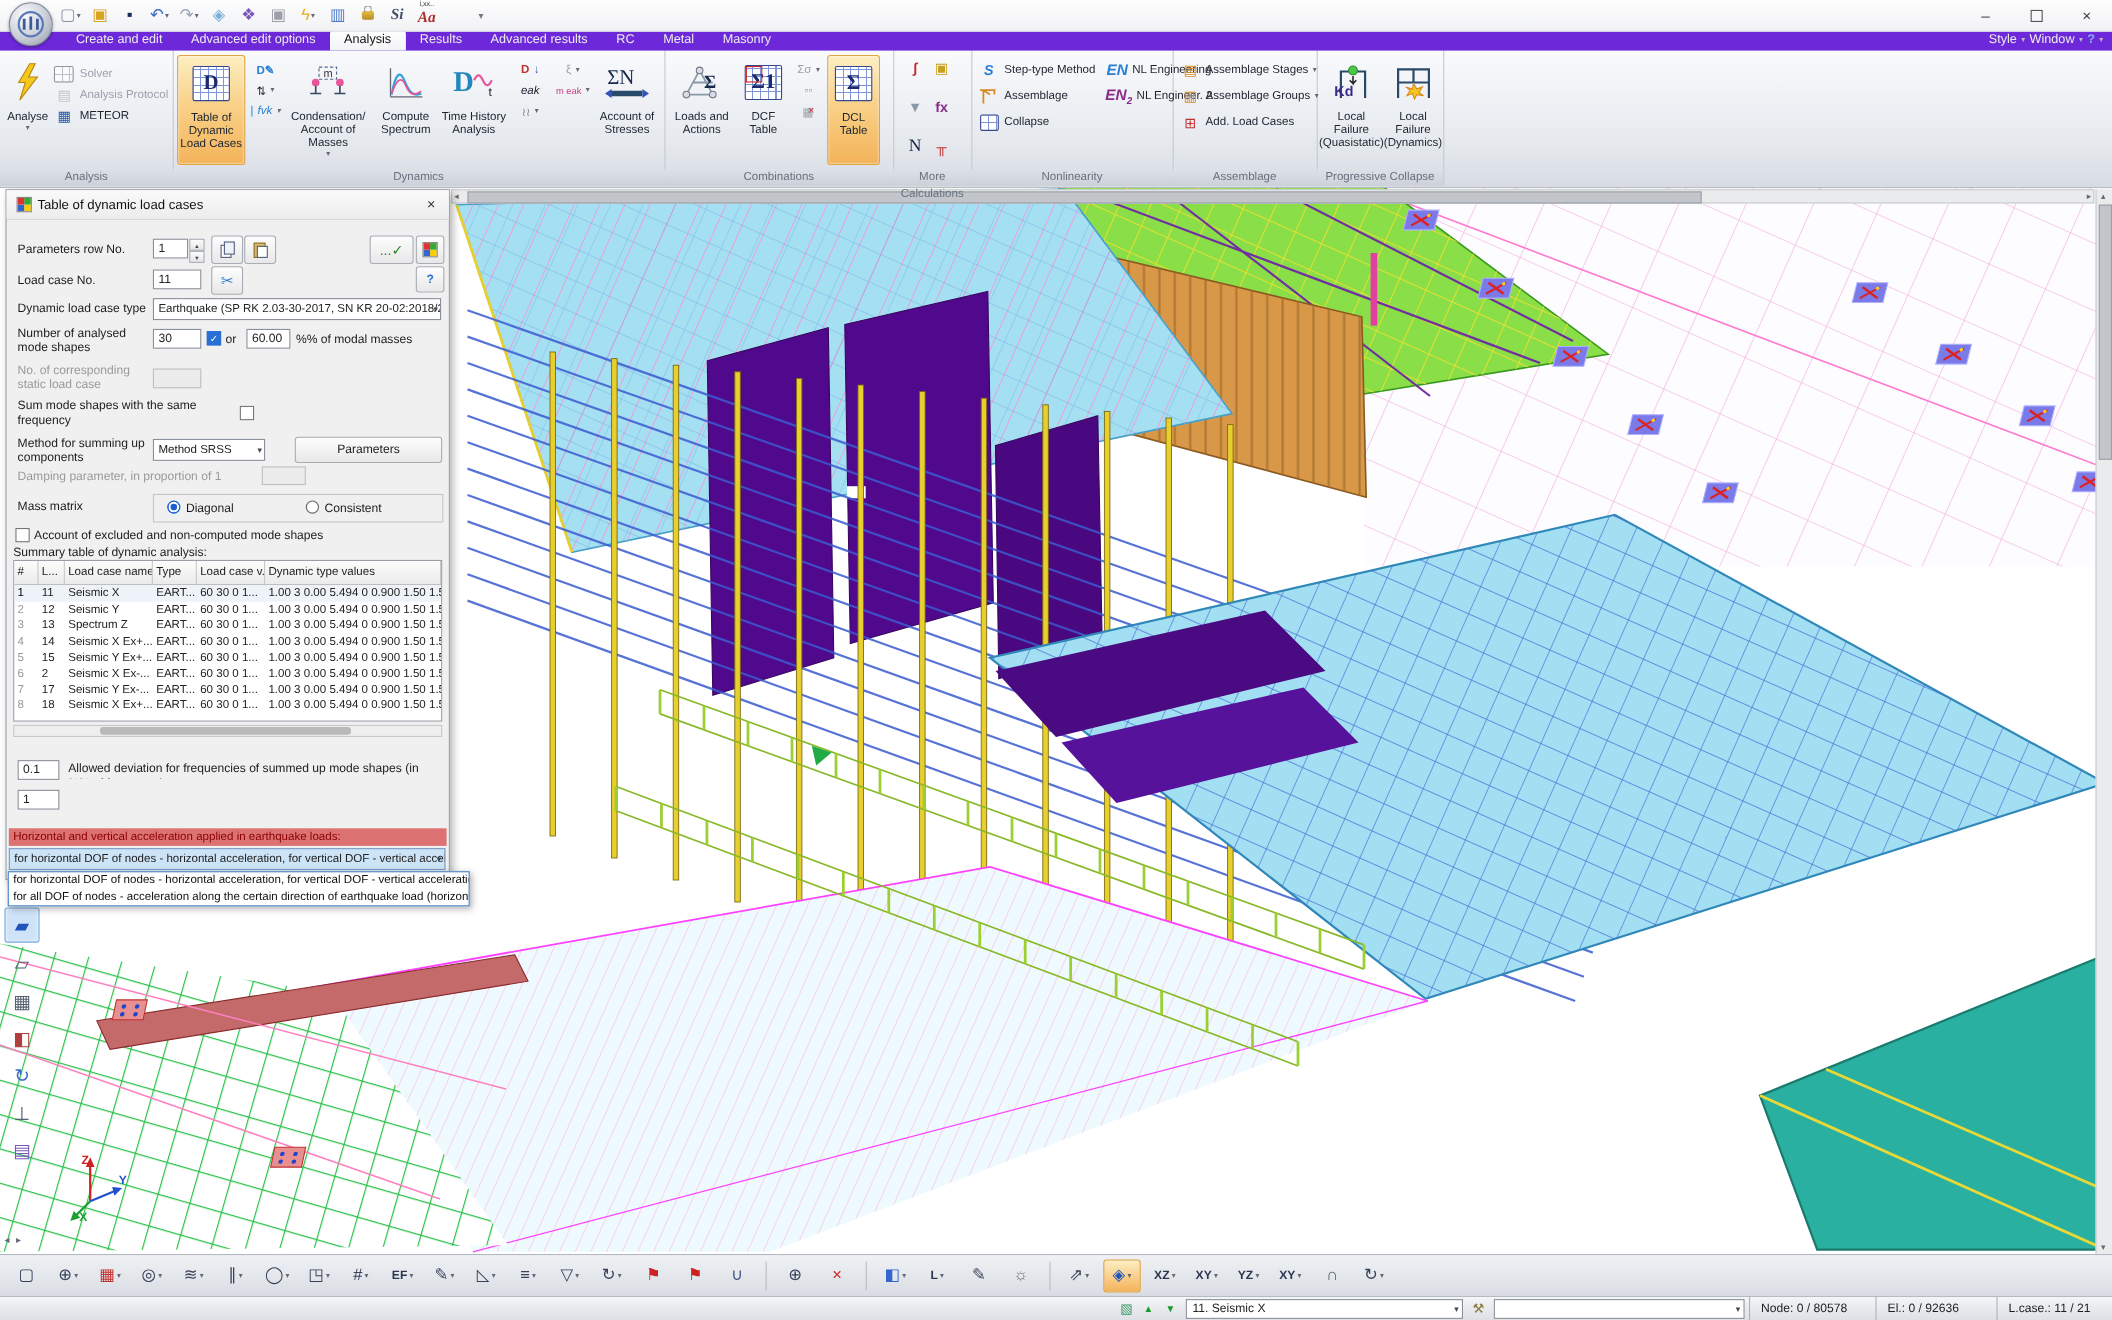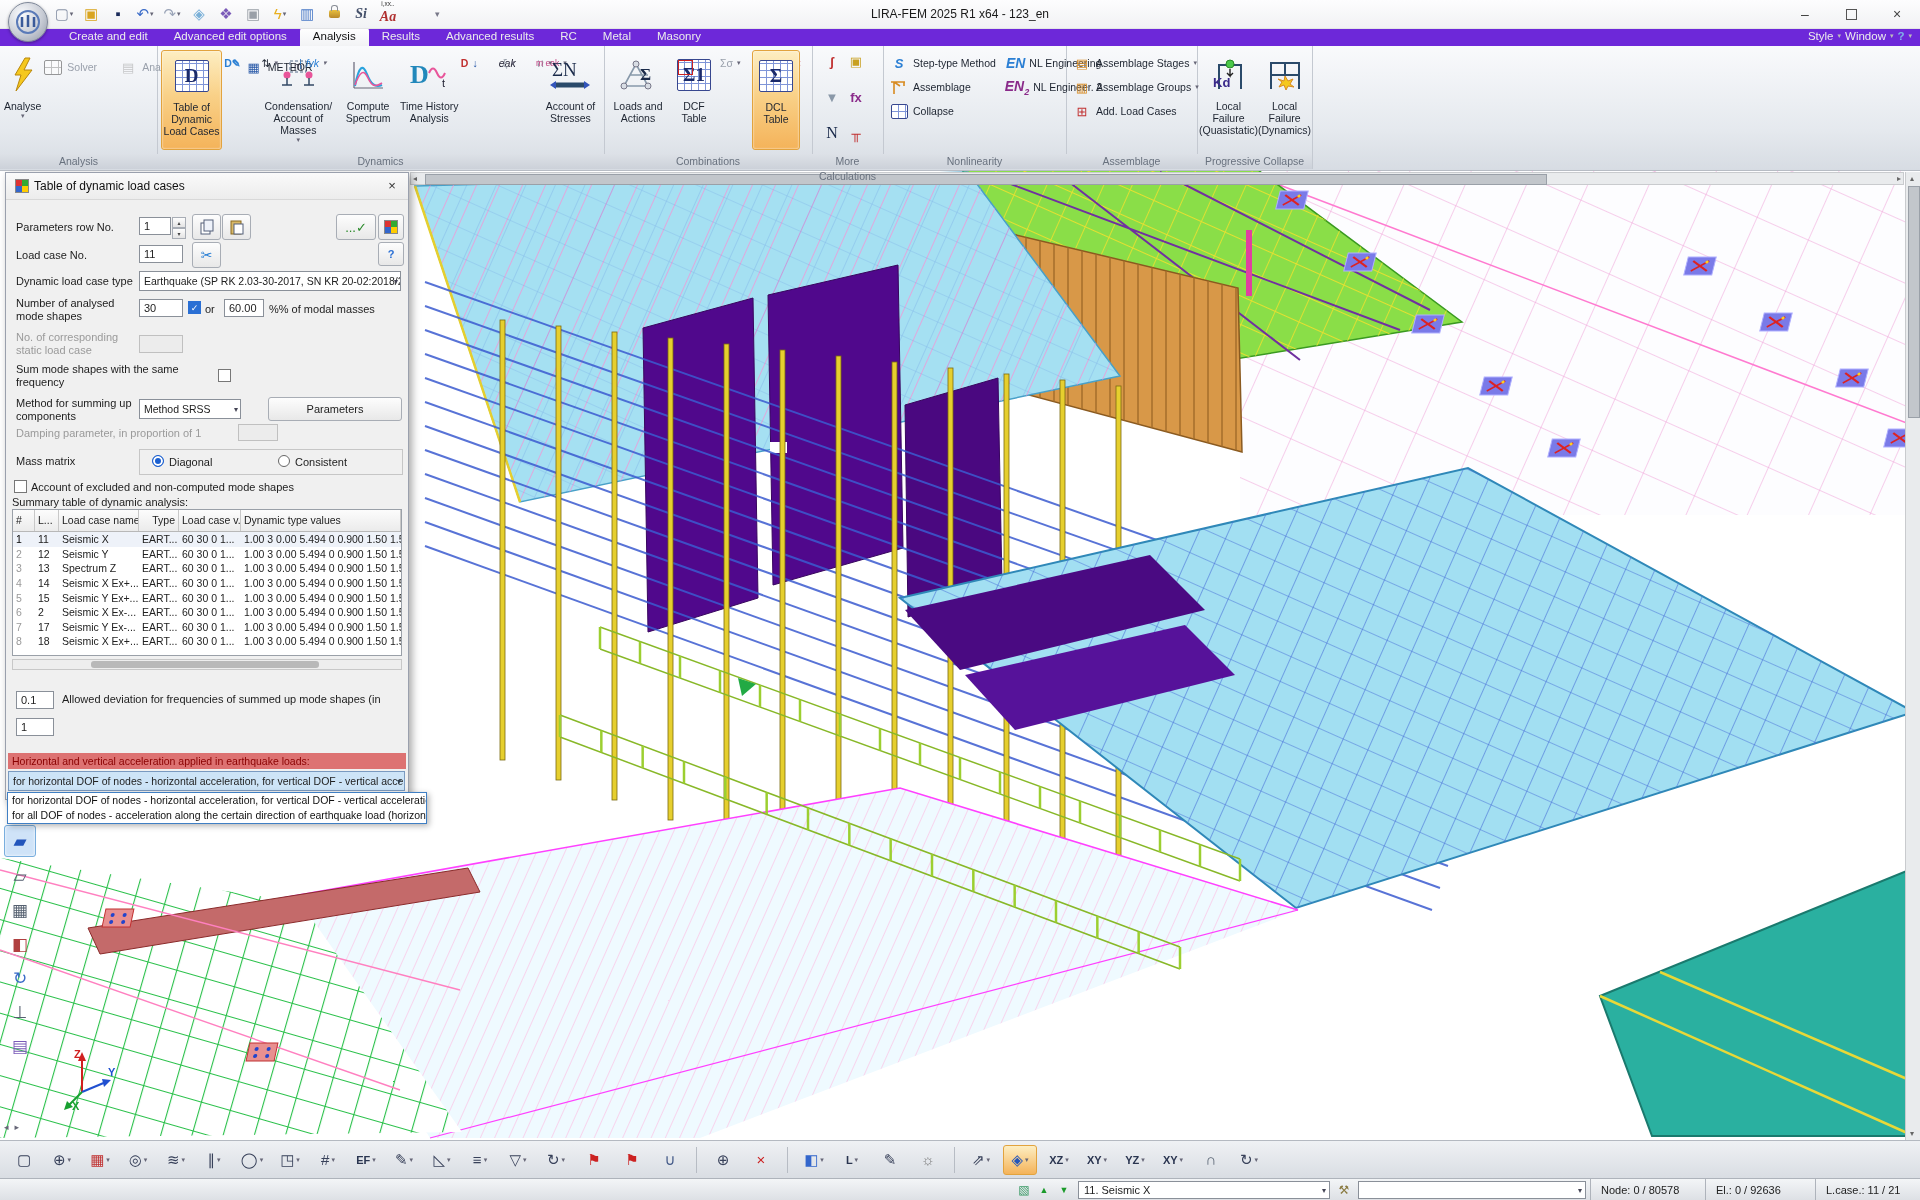--- a/index.html
+++ b/index.html
@@ -34,21 +34,21 @@
   #tabbar-right .help{color:#7fb2e8;font-weight:bold;}
   
   #ribbon{position:absolute;top:46px;left:0;width:1920px;height:124px;background:linear-gradient(#f9fafc,#e5e9ee 68%,#d7dce3);border-bottom:1px solid #b7bcc4;z-index:50;}
   .rgroup{position:absolute;top:0;height:123px;border-right:1px solid #c4c9d1;}
   .glabel{position:absolute;bottom:0;left:0;right:0;height:15px;line-height:15px;text-align:center;color:#68717e;font-size:10.5px;background:linear-gradient(#dde1e7,#ccd1d9);}
   .gcontent{position:absolute;top:2px;left:2px;right:2px;height:104px;display:flex;align-items:flex-start;gap:2px;padding:2px;}
   .bbtn{width:58px;height:100px;display:flex;flex-direction:column;align-items:center;text-align:center;font-size:10.5px;color:#1d2430;border-radius:3px;padding-top:4px;box-sizing:border-box;}
   .bbtn .bicon{height:42px;display:flex;align-items:center;justify-content:center;margin-bottom:4px;}
   .bbtn.hl{background:linear-gradient(#fdeec2,#f9d188 45%,#f4b35a);border:1px solid #e2a33e;box-shadow:inset 0 0 2px #fff;}
   .bbtn .blab{line-height:12px;}
-  .col{display:flex;flex-direction:row;gap:21px;padding-top:4px;}
+  .col{display:flex;flex-direction:column;gap:1px;padding-top:4px;}
   .srow{display:flex;align-items:center;gap:4px;font-size:10.5px;color:#1d2430;height:18px;white-space:nowrap;}
   .srow.dis{color:#9aa1ac;}
   .sic{width:20px;height:18px;display:flex;align-items:center;justify-content:center;font-size:13px;}
   .dd8{font-size:7px;color:#667;}
   .tblico{width:32px;height:30px;border:1.5px solid #37478f;position:relative;border-radius:2px;
     background:repeating-linear-gradient(0deg,transparent 0 6px,#7f95d8 6px 7px),repeating-linear-gradient(90deg,transparent 0 6px,#7f95d8 6px 7px),#fff;}
   .tblico span{position:absolute;inset:0;display:flex;align-items:center;justify-content:center;font-family:"Liberation Serif",serif;font-weight:bold;font-size:19px;color:#1a2a6a;}
   .tblico.redrow::after{content:'';position:absolute;left:0;top:0;width:13px;height:13px;border:1.5px solid #cc2222;}
   .gray{filter:grayscale(1);opacity:.55;}
   .enico{font-style:italic;font-weight:bold;font-size:14px;color:#2a7fd4;}
@@ -93,21 +93,21 @@
   .grpbox{position:absolute;border:1px solid #c6c6c6;}
   
   #dtable{position:absolute;left:6px;top:336px;width:390px;height:147px;border:1px solid #9aa0a8;background:#fff;overflow:hidden;box-sizing:border-box;}
   .thead{display:flex;height:21px;background:linear-gradient(#fcfcfc,#ebebeb);border-bottom:1px solid #b8b8b8;font-size:10.5px;color:#222;}
   .thead span{border-right:1px solid #c8c8c8;padding:4px 3px 0 3px;box-sizing:border-box;white-space:nowrap;overflow:hidden;}
   .trow{display:flex;height:14.6px;font-size:10.5px;align-items:center;}
   .trow:first-child{background:#eef2f9;}
   .trow span{padding:0 3px;box-sizing:border-box;white-space:nowrap;overflow:hidden;}
   .trow .c0{color:#999;}
   .trow:first-child .c0{color:#000;}
-  .c0{width:22px;} .c1{width:24px;} .c2{width:80px;} .c3{width:40px;text-align:right;} .c4{width:62px;} .c5{width:160px;}
+  .c0{width:22px;} .c1{width:24px;} .c2{width:80px;} .c3{width:40px;} .c4{width:62px;} .c5{width:160px;}
   #dscroll{position:absolute;left:6px;top:486px;width:390px;height:11px;background:#eee;border:1px solid #c8c8c8;box-sizing:border-box;}
   #dscroll .thumb{position:absolute;left:78px;top:1px;width:228px;height:7px;background:#b9b9b9;border-radius:3px;}
   #banner{position:absolute;left:2px;top:580px;width:398px;height:16px;background:#dd7272;color:#8a0000;font-size:10.5px;line-height:16px;padding-left:4px;box-sizing:border-box;white-space:nowrap;overflow:hidden;}
   #accel-combo{position:absolute;left:2px;top:598px;width:397px;height:20px;background:#cde4f7;border:1px solid #7a9ac0;font-size:10.5px;display:flex;align-items:center;padding:0 18px 0 4px;box-sizing:border-box;white-space:nowrap;overflow:hidden;}
   #accel-combo .ca{position:absolute;right:3px;font-size:8px;color:#345;}
   #accel-pop{position:absolute;left:7px;top:792px;width:418px;border:1px solid #3f7fc4;background:#fff;z-index:40;box-shadow:2px 2px 6px rgba(0,0,0,.3);}
   .opt{height:15px;line-height:15px;font-size:10.5px;padding:0 4px;white-space:nowrap;overflow:hidden;color:#111;}
   
   #btoolbar{position:absolute;top:1140px;left:0;width:1920px;height:38px;background:linear-gradient(#eff1f4,#d9dde3);border-top:1px solid #b4b9c1;z-index:45;display:flex;align-items:center;padding:0 8px;box-sizing:border-box;gap:6px;}
   .bt{height:28px;min-width:26px;display:flex;align-items:center;justify-content:center;font-size:15px;color:#38415a;border-radius:3px;padding:0 3px;position:relative;}
@@ -180,21 +180,20 @@
       <div class="qicon txt" data-name="si-icon">
         <span class="sup"></span>
         <span class="g" style="color: rgb(68, 80, 106);">Si</span>
       </div>
       <div class="qicon txt" data-name="units-icon">
         <span class="sup">i,xx..</span>
         <span class="g" style="color: rgb(176, 48, 48);">Aa</span>
       </div>
     </div>
   <span id="qat-overflow" class="abs" style="left:435px;top:9px" data-name="qat-overflow-icon">▾</span>
-  <div id="win-title" data-name="window-title">LIRA-FEM 2025 R1 x64 - 123_en</div>
   <div id="win-controls">
     <div class="winbtn" data-name="minimize-button">–</div>
     <div class="winbtn" data-name="restore-button">
         <span class="sq" data-name="restore-icon"></span>
       </div>
     <div class="winbtn" data-name="close-button">×</div>
   </div>
 </div>
 <div id="logo" data-name="app-logo">
   <svg width="26" height="26" viewBox="0 0 26 26" data-name="logo-glyph">

